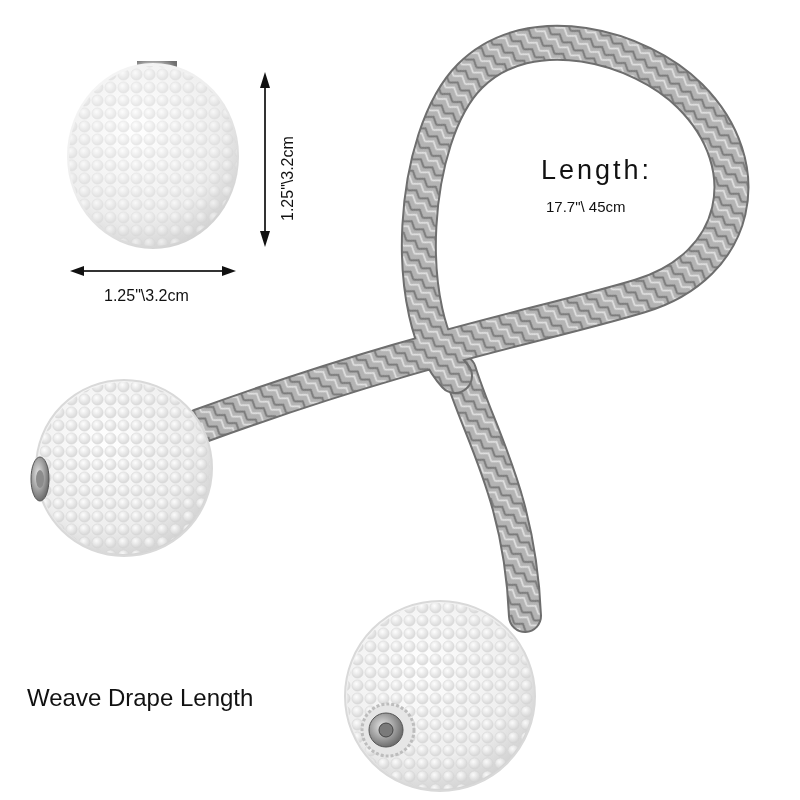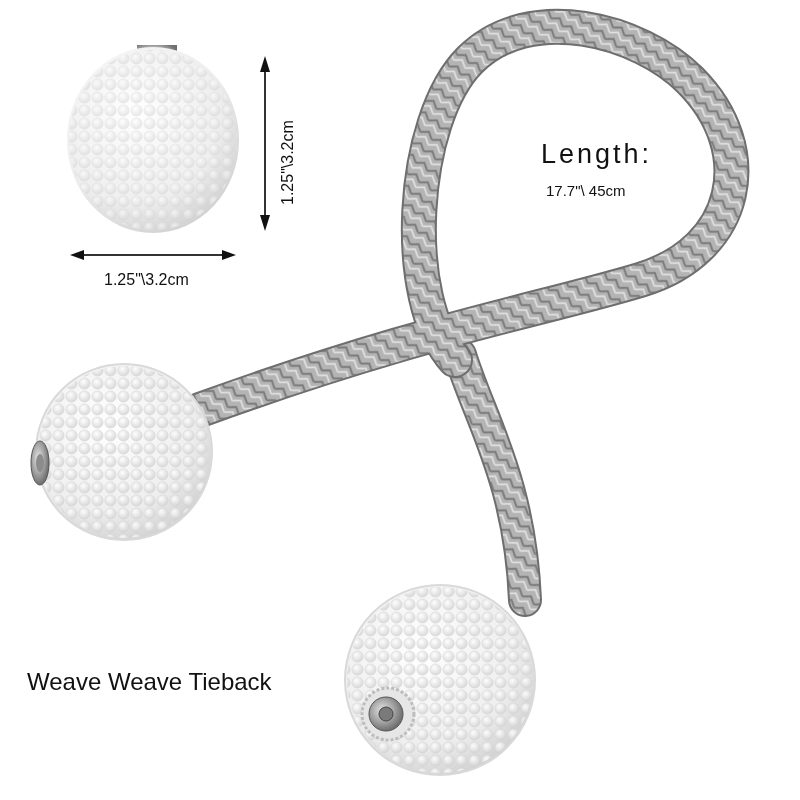--- a/index.html
+++ b/index.html
@@ -1,17 +1,17 @@
 <!DOCTYPE html>
 <html><head>
   <meta charset="utf-8">
   <style>
     html, body { margin: 0; padding: 0; background: #ffffff; }
     body { width: 800px; height: 800px; position: relative; overflow: hidden; font-family: "Liberation Sans", sans-serif; }
-    .stage { position: absolute; left: 0; top: 0; width: 800px; height: 680px; }
+    .stage { position: absolute; left: 0; top: 16px; width: 800px; height: 680px; }
     svg.art { position: absolute; left: 0; top: 0; }
     .label { position: absolute; color: #111111; font-family: "Liberation Sans", sans-serif; white-space: nowrap; }
     .length-title { left: 541px; top: 139px; font-size: 27px; letter-spacing: 3px; }
     .length-value { left: 546px; top: 182px; font-size: 15px; }
     .dim-h-label { left: 104px; top: 271px; font-size: 16px; }
     .dim-v-label { left: 279px; top: 205px; font-size: 16px; transform: rotate(-90deg); transform-origin: left top; }
     .product-name { left: 27px; top: 668px; font-size: 24px; }
   </style>
 </head>
 <body>
@@ -88,14 +88,14 @@
       <line x1="265" y1="62" x2="265" y2="225" stroke="#333" stroke-width="2"></line>
       <polygon points="265,56 260,72 270,72" fill="#111"></polygon>
       <polygon points="265,231 260,215 270,215" fill="#111"></polygon>
     </g>
   </svg>
 
   <div class="label length-title">Length:</div>
   <div class="label length-value">17.7"\ 45cm</div>
   <div class="label dim-h-label">1.25"\3.2cm</div>
   <div class="label dim-v-label">1.25"\3.2cm</div>
-  <div class="label product-name">Weave Weave Tieback</div>
+  <div class="label product-name">Weave Drape Length</div>
 </div>
 
 </body></html>

